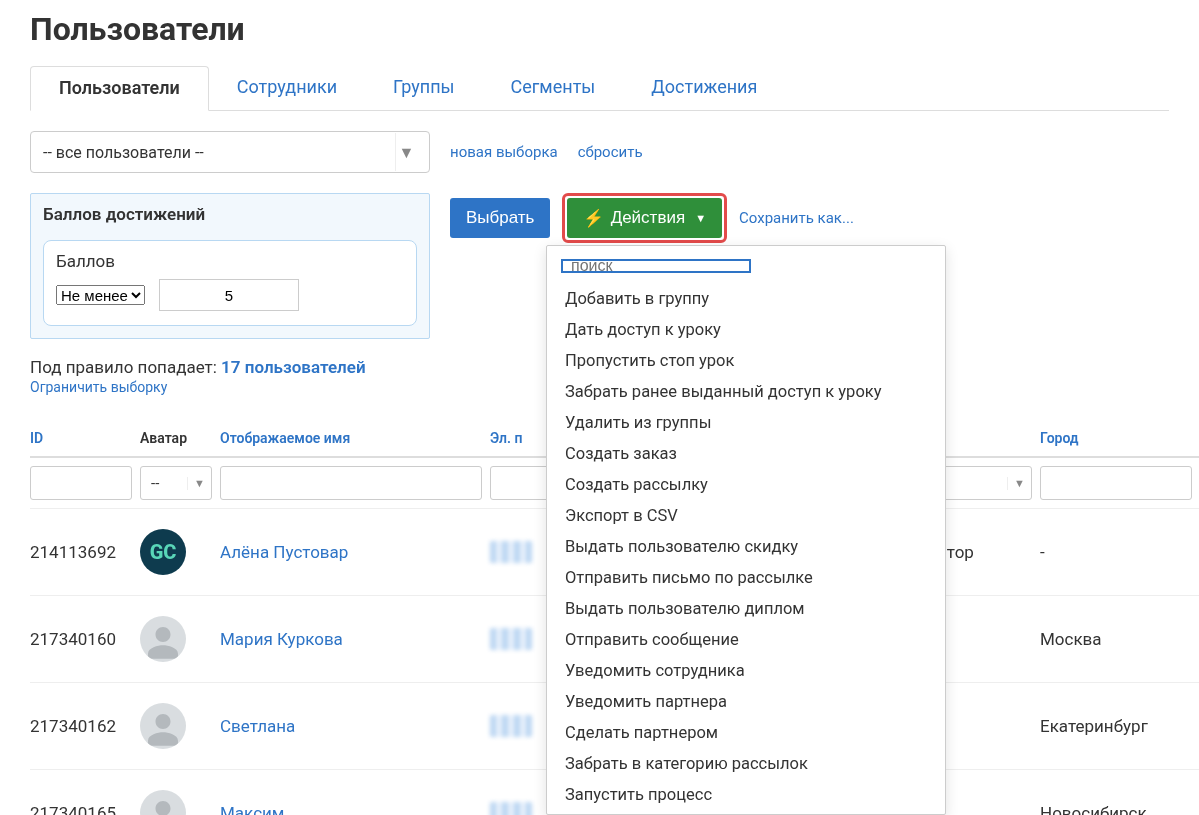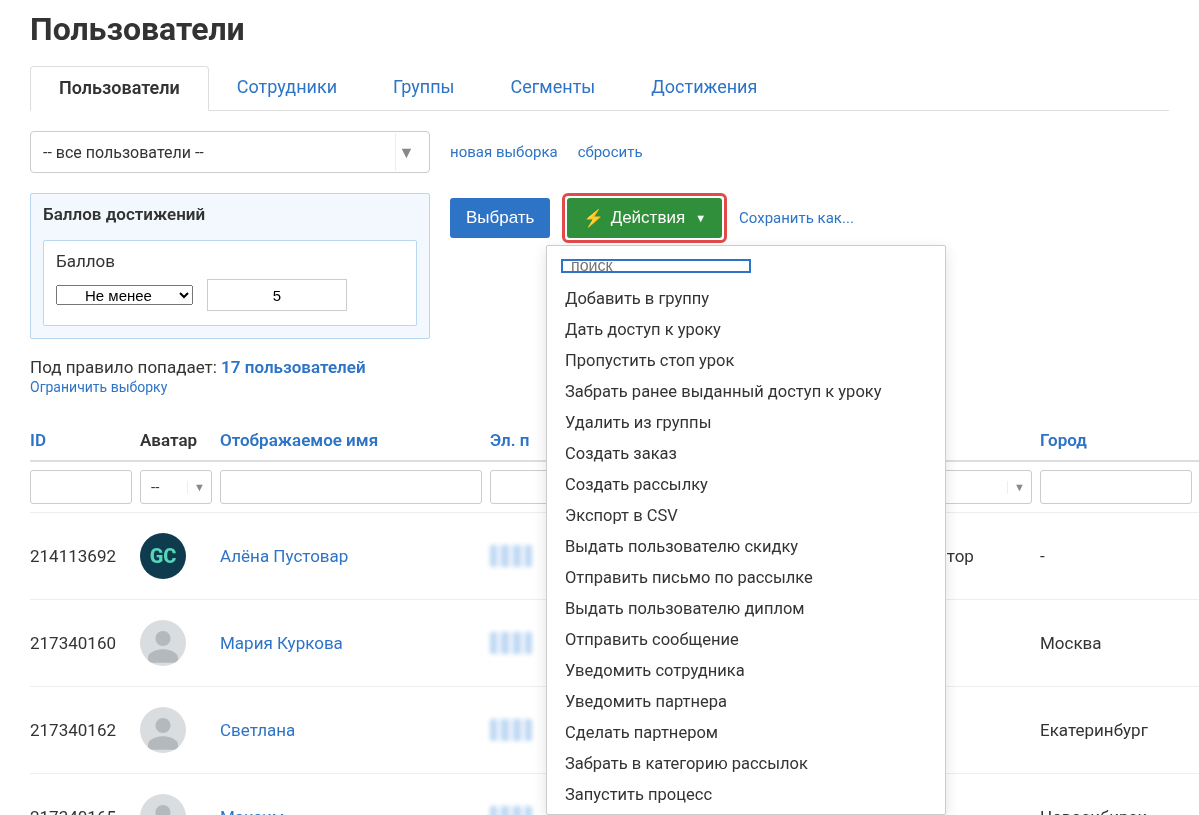--- a/index.html
+++ b/index.html
@@ -64,25 +64,25 @@
   }
   .achievement-panel .title {
     font-weight: 600;
     margin-bottom: 16px;
     font-size: 17px;
   }
   .achievement-inner {
     border: 1px solid #b8d8f2;
     background: #fff;
     padding: 10px 12px 14px;
-    border-radius: 2px;
+    border-radius: 8px;
   }
   .achievement-inner .sub-title { margin-bottom: 8px; font-size: 17px; }
   .achievement-inner select {
-    height: 20px; padding: 0 24px; font-size: 15px;
+    height: 20px; padding: 0 0; font-size: 15px;
   }
   .achievement-inner input[type="text"] {
     height: 32px; width: 140px; text-align: center;
     border: 1px solid #ccc; margin-left: 10px; font-size: 15px;
   }
 
   .mid-row { display: flex; align-items: flex-start; gap: 20px; position: relative; }
 
   .btn { display: inline-flex; align-items: center; justify-content: center;
          height: 40px; padding: 0 16px; font-size: 17px; cursor: pointer;
@@ -124,21 +124,21 @@
     cursor: pointer;
     white-space: nowrap;
   }
 
   .match-text { margin-top: 18px; font-size: 17px; }
   .match-text .count { color: #2e74c6; font-weight: 600; }
   .limit-link { color: #2e74c6; font-size: 14px; margin-top: 2px; display: inline-block; cursor: pointer; }
 
   .table-wrap { margin-top: 24px; }
   table { width: 100%; border-collapse: collapse; table-layout: fixed; }
-  th { text-align: left; padding: 10px 8px 10px 0; border-bottom: 2px solid #ddd; font-weight: 600; font-size: 17px; }
+  th { text-align: left; padding: 10px 8px 10px 0; border-bottom: 2px solid #ddd; font-weight: 600; font-size: 14px; }
   th.sortable { color: #2e74c6; cursor: pointer; font-weight: 600; }
   tr.filter-row td { padding: 8px 8px 8px 0; border-bottom: 1px solid #eee; }
   .filter-input {
     width: 100%; height: 34px; border: 1px solid #ccc; border-radius: 3px;
     padding: 0 8px; font-size: 15px;
   }
   .filter-select {
     width: 100%; height: 34px; border: 1px solid #ccc; border-radius: 3px;
     display: flex; align-items: center; justify-content: space-between;
     padding: 0 6px 0 10px; font-size: 15px; background: #fff;

